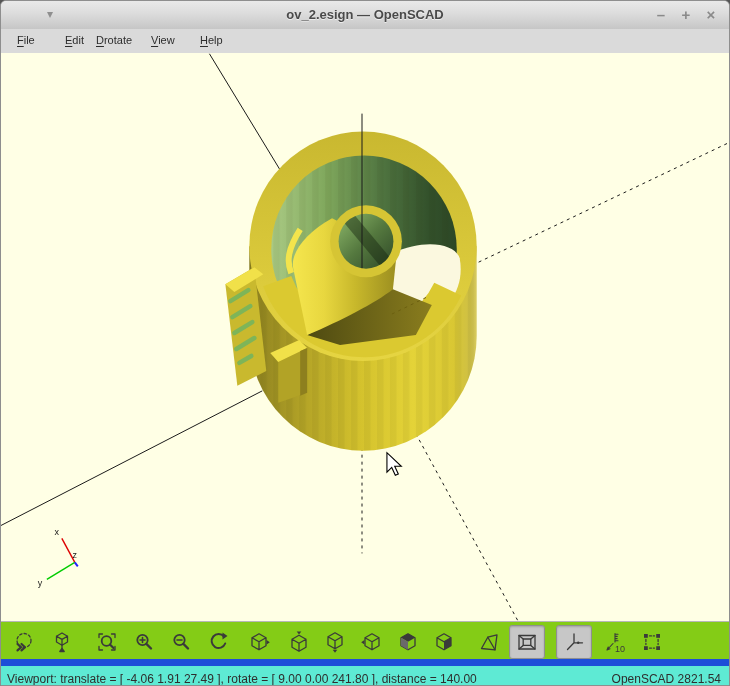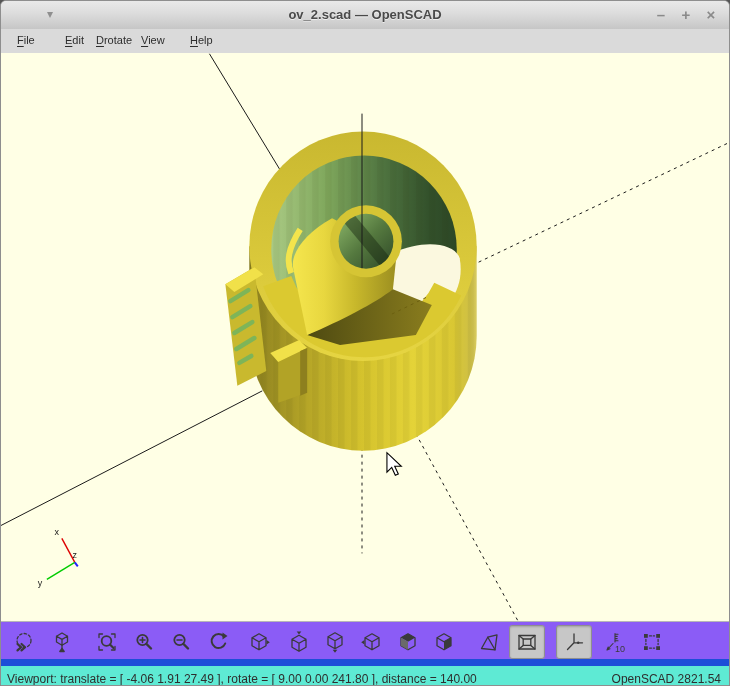--- a/index.html
+++ b/index.html
@@ -17,53 +17,53 @@
     font-size:15px;font-weight:bold;cursor:default;}
   
   .menubar{position:absolute;left:0;top:28px;width:100%;height:24px;background:#dadada;
     border-bottom:1px solid #bdbdbd;}
   .mitem{position:absolute;top:0;height:24px;line-height:23px;padding:0 8px;font-size:11px;color:#2d2d2d;}
   .mitem .u{text-decoration:underline;text-underline-offset:2px;}
   
   .viewport{position:absolute;left:0;top:52px;width:728px;height:568px;background:#FFFFE5;}
   .viewport svg{display:block;}
   
-  .toolbar{position:absolute;left:0;top:620px;width:100%;height:38px;background:#8b5cf6;
+  .toolbar{position:absolute;left:0;top:620px;width:100%;height:38px;background:#84cc16;
     border-top:1px solid #b7b7b7;}
   .tbtn{position:absolute;top:3px;width:34px;height:32px;display:flex;align-items:center;
     justify-content:center;border:1px solid transparent;border-radius:3px;background:transparent;}
   .tbtn.active{background:#c7c7c7;border-color:#8f8f8f;box-shadow:inset 0 1px 2px rgba(0,0,0,.18);}
   .tbtn svg{stroke:#3a3a3a;fill:none;stroke-width:1.3;stroke-linecap:round;stroke-linejoin:round;}
   
   .statusbar{position:absolute;left:0;top:658px;width:100%;height:26px;background:#5eead4;
     border-top:7px solid #1d4ed8;}
   .status-left{position:absolute;left:6px;top:0;height:26px;line-height:26px;font-size:12px;color:#2e2e2e;white-space:nowrap;}
   .status-right{position:absolute;right:8px;top:0;height:26px;line-height:26px;font-size:12px;color:#2e2e2e;}
 </style>
 </head>
 <body>
 
 <div class="window">
 
   <div class="titlebar">
     <div class="winmenu">▾</div>
-    <div class="title">ov_2.scad — OpenSCAD</div>
+    <div class="title">ov_2.esign — OpenSCAD</div>
     <div class="controls">
       <div class="ctl">–</div>
       <div class="ctl">+</div>
       <div class="ctl">×</div>
     </div>
   </div>
 
   <div class="menubar">
     <div class="mitem" style="left:8px"><span class="u">F</span><span>ile</span></div>
     <div class="mitem" style="left:56px"><span class="u">E</span><span>dit</span></div>
     <div class="mitem" style="left:87px"><span class="u">D</span><span>rotate</span></div>
-    <div class="mitem" style="left:132px"><span class="u">V</span><span>iew</span></div>
-    <div class="mitem" style="left:181px"><span class="u">H</span><span>elp</span></div>
+    <div class="mitem" style="left:142px"><span class="u">V</span><span>iew</span></div>
+    <div class="mitem" style="left:191px"><span class="u">H</span><span>elp</span></div>
   </div>
 
   <div class="viewport">
     <svg width="728" height="568" viewBox="0 0 730 568" xmlns="http://www.w3.org/2000/svg">
       <defs>
         <linearGradient id="wallG" x1="0" y1="0" x2="1" y2="0">
           <stop offset="0" stop-color="#877b1d"></stop>
             <stop offset="0.07" stop-color="#978a22"></stop>
           <stop offset="0.25" stop-color="#b5a527"></stop>
             <stop offset="0.5" stop-color="#d5c32d"></stop>

